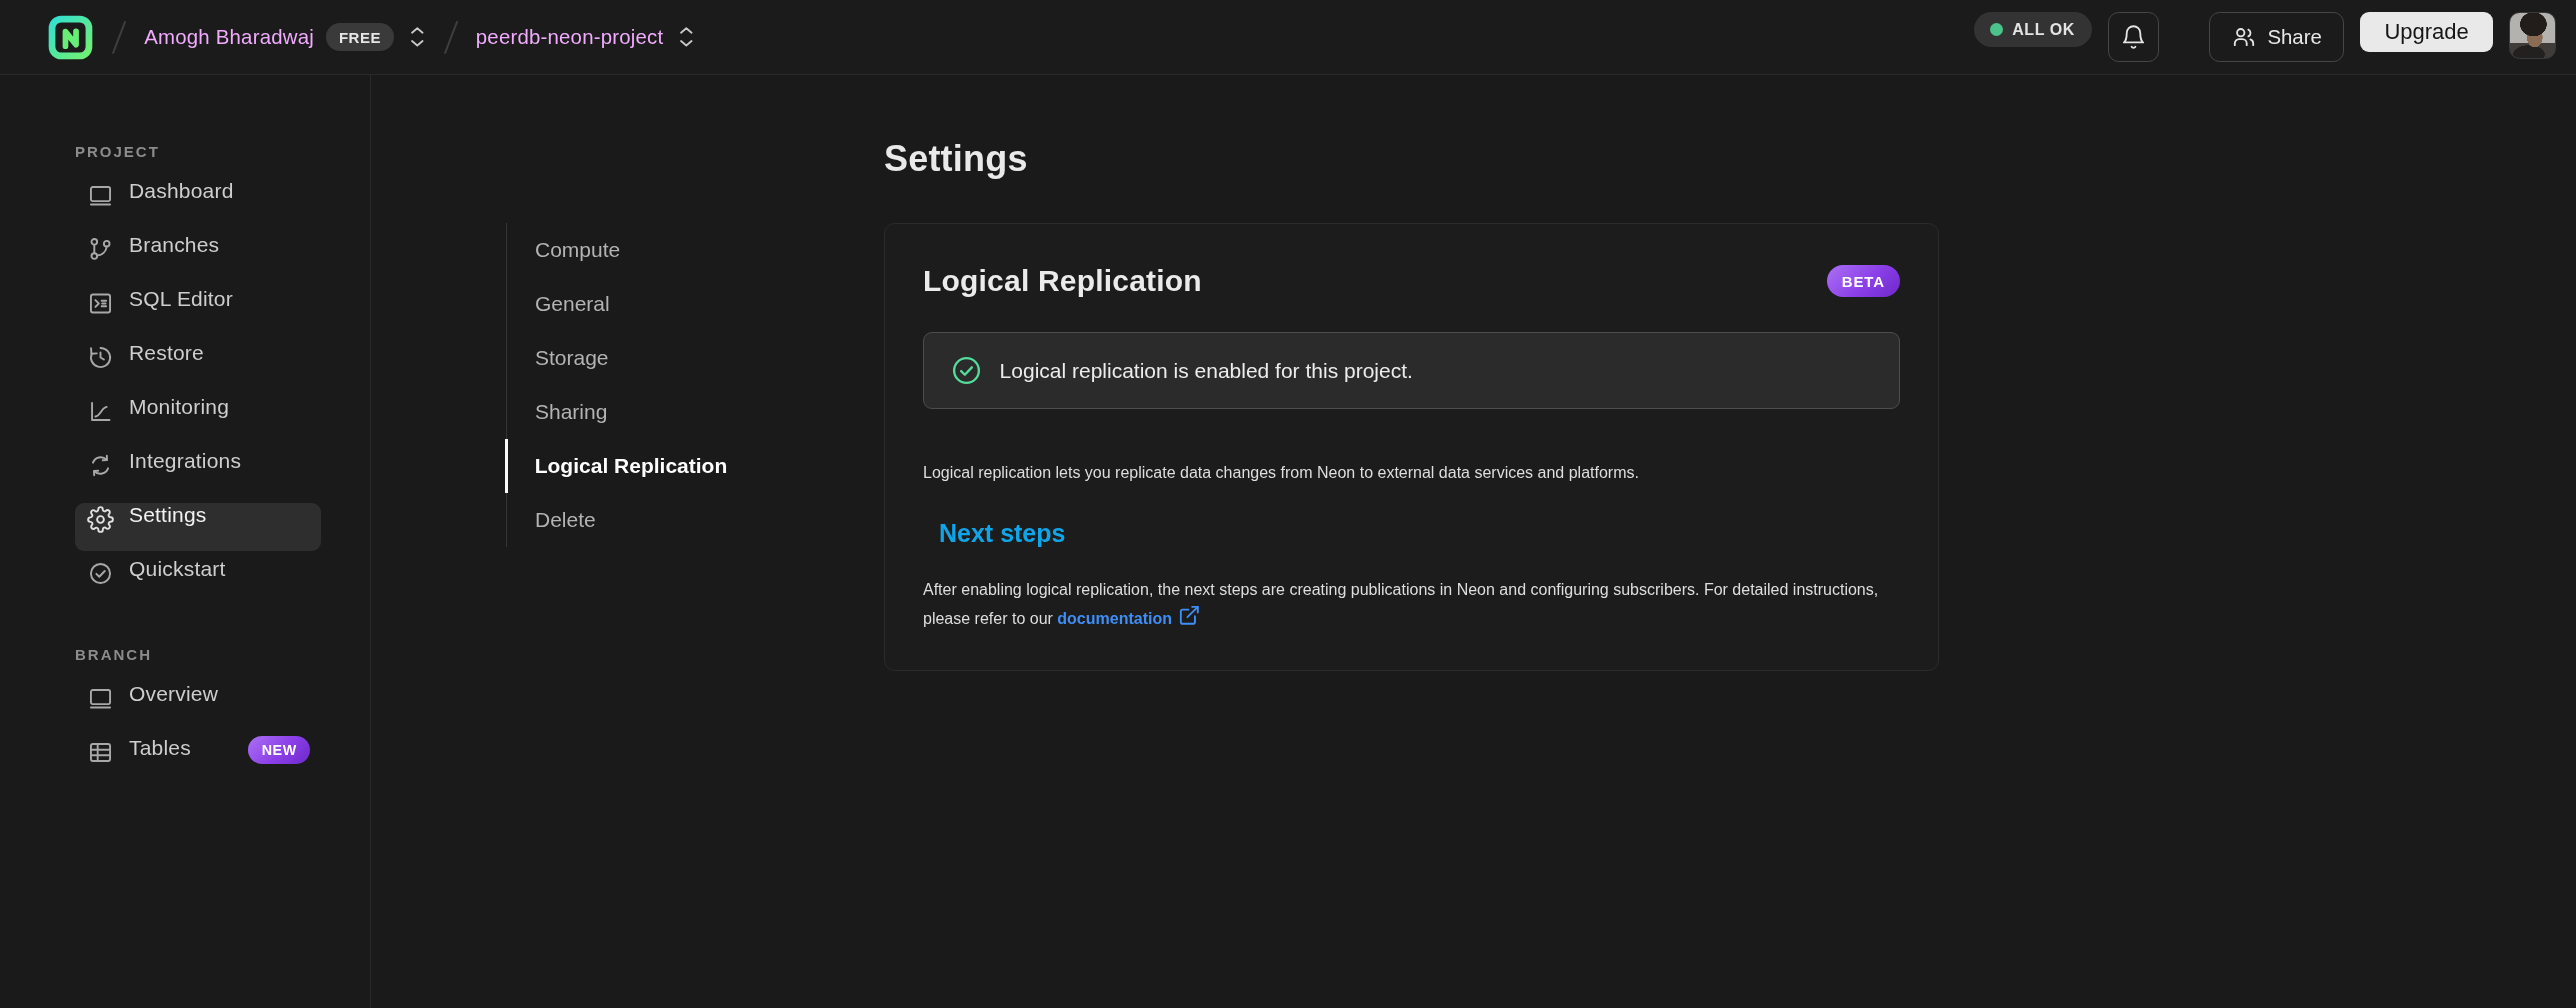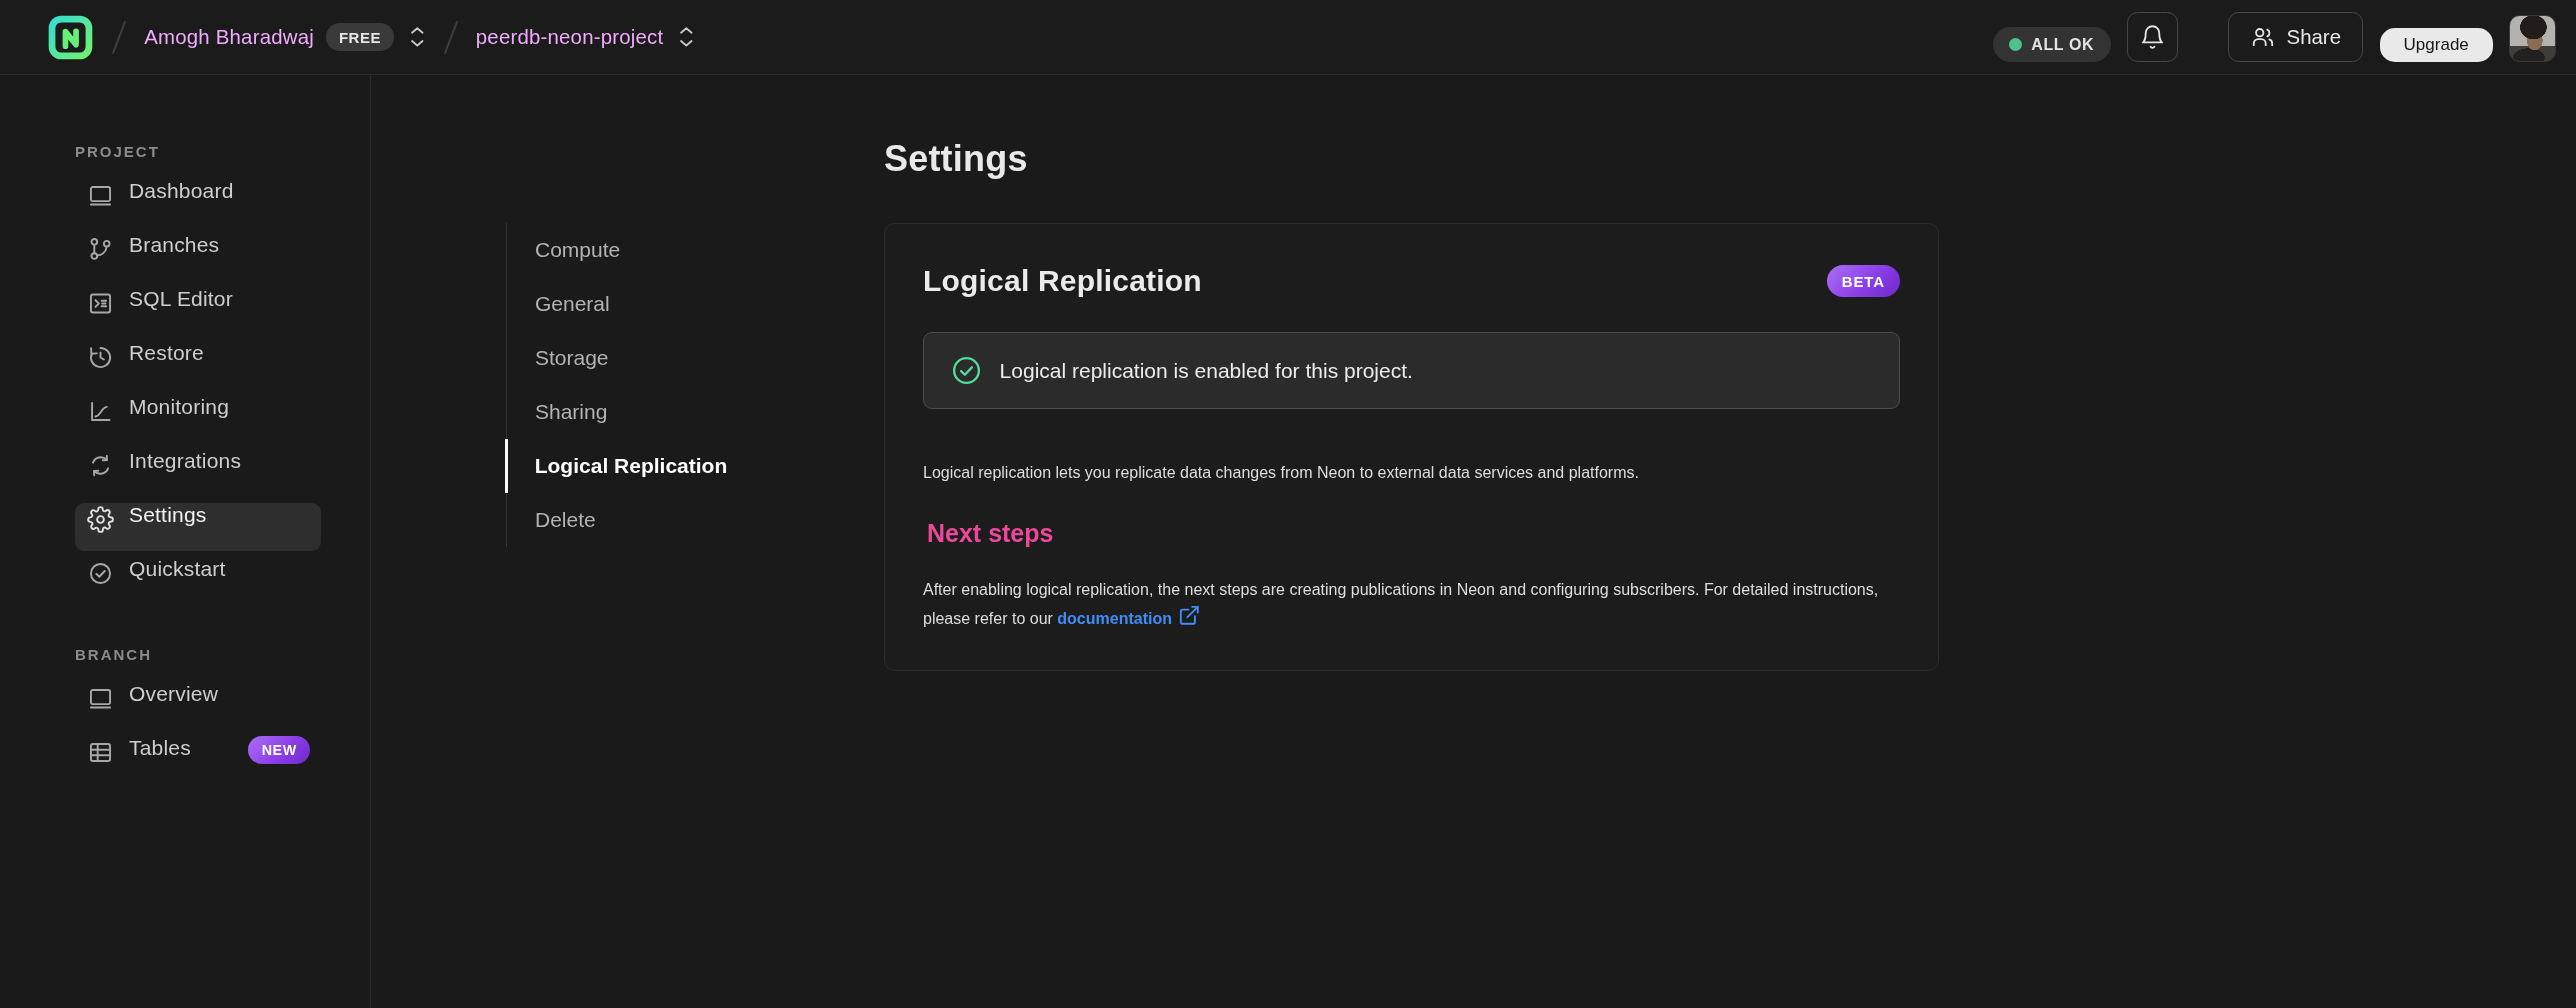--- a/index.html
+++ b/index.html
@@ -20,39 +20,39 @@
   .logo-box{width:47px;height:47px;display:flex;align-items:center;justify-content:center;cursor:pointer;}
   .slash{width:2.3px;height:35px;background:#3e3e3e;transform:rotate(21deg);border-radius:1.5px;margin:0 6px;}
   .crumb{display:flex;align-items:center;gap:12px;}
   .crumb-name{font-size:20.4px;font-weight:500;color:#f0abfc;letter-spacing:0.2px;cursor:pointer;}
   .pill-badge{
     background:#3a3a3a;color:#e6e6e6;border-radius:754px;
     font-size:15px;font-weight:700;letter-spacing:0.5px;
     padding:6.8px 13px;line-height:1;
   }
   .updown{display:flex;flex-direction:column;align-items:center;gap:2.3px;margin-left:3px;cursor:pointer;}
-  .topbar-right{display:flex;align-items:flex-end;gap:16.6px;}
+  .topbar-right{display:flex;align-items:flex-start;gap:16.6px;}
   .status-pill{
     display:flex;align-items:center;gap:9px;background:#333333;
     border-radius:754px;height:35px;padding:0 16.6px;cursor:pointer;
   }
   .status-dot{width:13px;height:13px;border-radius:50%;background:#4cc38a;}
   .status-text{font-size:16px;font-weight:600;letter-spacing:0.6px;color:#e3e3e3;}
   .icon-btn{
     width:51px;height:50px;border-radius:10.6px;border:1.5px solid #474747;
     background:transparent;display:flex;align-items:center;justify-content:center;cursor:pointer;
   }
   .share-btn{
     height:50px;border-radius:10.6px;border:1.5px solid #474747;background:transparent;
     display:flex;align-items:center;gap:10.6px;padding:0 21px;cursor:pointer;
     color:#e8e8e8;font-size:20.4px;font-weight:500;font-family:inherit;margin-left:33px;
   }
   .upgrade-btn{
-    height:34px;border-radius:15px;border:none;background:#e9e9e9;color:#161616;
-    font-size:17px;font-weight:500;padding:0 24px;cursor:pointer;font-family:inherit;
+    height:40px;border-radius:9px;border:none;background:#e9e9e9;color:#161616;
+    font-size:22px;font-weight:500;padding:0 24px;cursor:pointer;font-family:inherit;
   }
   .avatar{
     width:47px;height:47px;border-radius:10.6px;border:1.5px solid #3a3a3a;cursor:pointer;
     background:
       radial-gradient(22.6px 20.4px at 52% 25%, #221d1a 0 58%, transparent 60%),
       radial-gradient(16px 20.4px at 55% 54%, #8a6b54 0 48%, transparent 50%),
       radial-gradient(26px 15px at 42% 92%, #23211f 0 60%, transparent 62%),
       linear-gradient(180deg,#b4b2af 0 66%,#403c39 66%);
   }
   
@@ -108,21 +108,21 @@
     background:linear-gradient(135deg,#ab70f5 0%,#8b3fe8 55%,#6d28c9 100%);
     color:#fff;border-radius:754px;font-size:15px;font-weight:700;letter-spacing:0.9px;
     padding:8.3px 15px;line-height:1;
   }
   .alert{
     height:77px;border:1.5px solid #4d4d4d;border-radius:9px;background:#2b2b2b;
     display:flex;align-items:center;gap:16.6px;padding:0 26px;margin-bottom:51px;
   }
   .alert-text{font-size:21px;color:#ececec;}
   .para{font-size:16px;line-height:26.4px;color:#dedede;margin:0 0 33px 0;max-width:979px;}
-  .next-steps{font-size:25px;font-weight:600;color:#ec4899;margin:0 0 29px 4px;}
+  .next-steps{font-size:25px;font-weight:600;color:#0ea5e9;margin:0 0 29px 16px;}
   .para.last{margin-bottom:0;}
   .doc-link{color:#3e8ef7;font-weight:700;text-decoration:none;cursor:pointer;}
   .ext-ic{display:inline-block;vertical-align:-3px;margin-left:6px;}
 </style>
 </head>
 <body>
 
 <div class="app">
 
   <header class="topbar">

